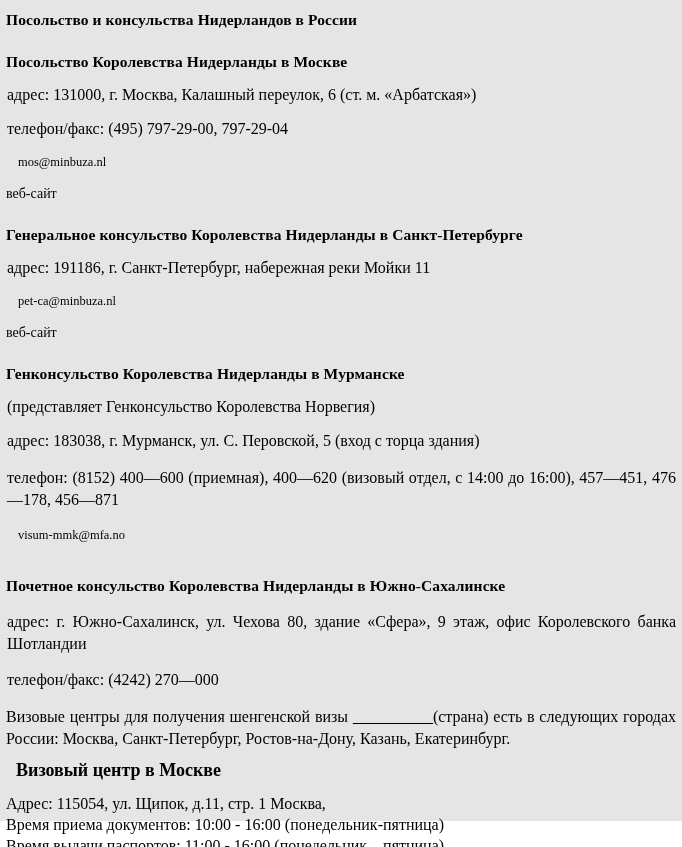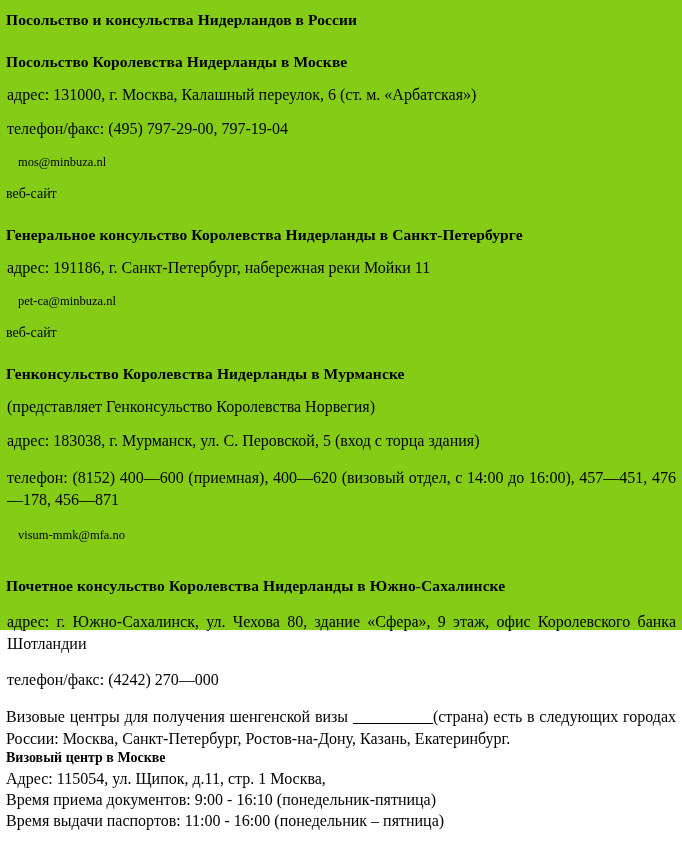--- a/index.html
+++ b/index.html
@@ -11,23 +11,23 @@
     width: 682px;
     height: 847px;
     overflow: hidden;
     font-family: "Liberation Serif", "DejaVu Serif", serif;
     color: #000000;
     -webkit-font-smoothing: none;
   }
   .page {
     box-sizing: border-box;
     width: 682px;
-    height: 630px;
+    height: 821px;
     padding: 6px 6px 0 6px;
-    background: #84cc16;
+    background: #e5e5e5;
   }
 
   
   .h-main {
     font-size: 15.5px;
     font-weight: bold;
     line-height: 1.0;
     margin: 6px 0 0 0;
     letter-spacing: 0.1px;
   }
@@ -64,24 +64,24 @@
 
   
   .vc-para {
     font-size: 16px;
     line-height: 1.33;
     margin: 18px 0 0 0;
     text-align: justify;
     text-justify: inter-word;
   }
   .vc-title {
-    font-size: 14px;
+    font-size: 18px;
     font-weight: bold;
     line-height: 1.33;
-    margin: 0;
+    margin: 10px;
   }
   .vc-line {
     font-size: 16px;
     line-height: 1.33;
     margin: 0;
     text-align: left;
   }
   .blank-fill {
     text-decoration: underline;
     white-space: pre;
@@ -89,21 +89,21 @@
 </style>
 </head>
 <body>
 
 <div class="page">
 
   <h1 class="h-main">Посольство и консульства Нидерландов в России</h1>
 
   <h2 class="h-sub">Посольство Королевства Нидерланды в Москве</h2>
   <p class="para">адрес: 131000, г. Москва, Калашный переулок, 6 (ст. м. «Арбатская»)</p>
-  <p class="para">телефон/факс: (495) 797-29-00, 797-19-04</p>
+  <p class="para">телефон/факс: (495) 797-29-00, 797-29-04</p>
   <p class="email">mos@minbuza.nl</p>
   <p class="weblink">веб-сайт</p>
 
   <h2 class="h-sub">Генеральное консульство Королевства Нидерланды в Санкт-Петербурге</h2>
   <p class="para">адрес: 191186, г. Санкт-Петербург, набережная реки Мойки 11</p>
   <p class="email">pet-ca@minbuza.nl</p>
   <p class="weblink">веб-сайт</p>
 
   <h2 class="h-sub">Генконсульство Королевства Нидерланды в Мурманске</h2>
   <p class="para">(представляет Генконсульство Королевства Норвегия)</p>
@@ -114,16 +114,16 @@
   <h2 class="h-sub tight">Почетное консульство Королевства Нидерланды в Южно-Сахалинске</h2>
   <p class="para multiline">адрес: г. Южно-Сахалинск, ул. Чехова 80, здание «Сфера», 9 этаж, офис Королевского банка Шотландии</p>
   <p class="para">телефон/факс: (4242) 270—000</p>
 
   <p class="vc-para">
     <span>Визовые центры для получения шенгенской визы </span><span class="blank-fill">__________</span><span>(страна) есть в следующих городах России: Москва, Санкт-Петербург, Ростов-на-Дону, Казань, Екатеринбург.</span>
   </p>
 
   <div class="vc-title">Визовый центр в Москве</div>
   <div class="vc-line">Адрес: 115054, ул. Щипок, д.11, стр. 1 Москва,</div>
-  <div class="vc-line">Время приема документов: 9:00 - 16:10 (понедельник-пятница)</div>
+  <div class="vc-line">Время приема документов: 10:00 - 16:00 (понедельник-пятница)</div>
   <div class="vc-line">Время выдачи паспортов: 11:00 - 16:00 (понедельник – пятница)</div>
 
 </div>
 
 </body></html>

